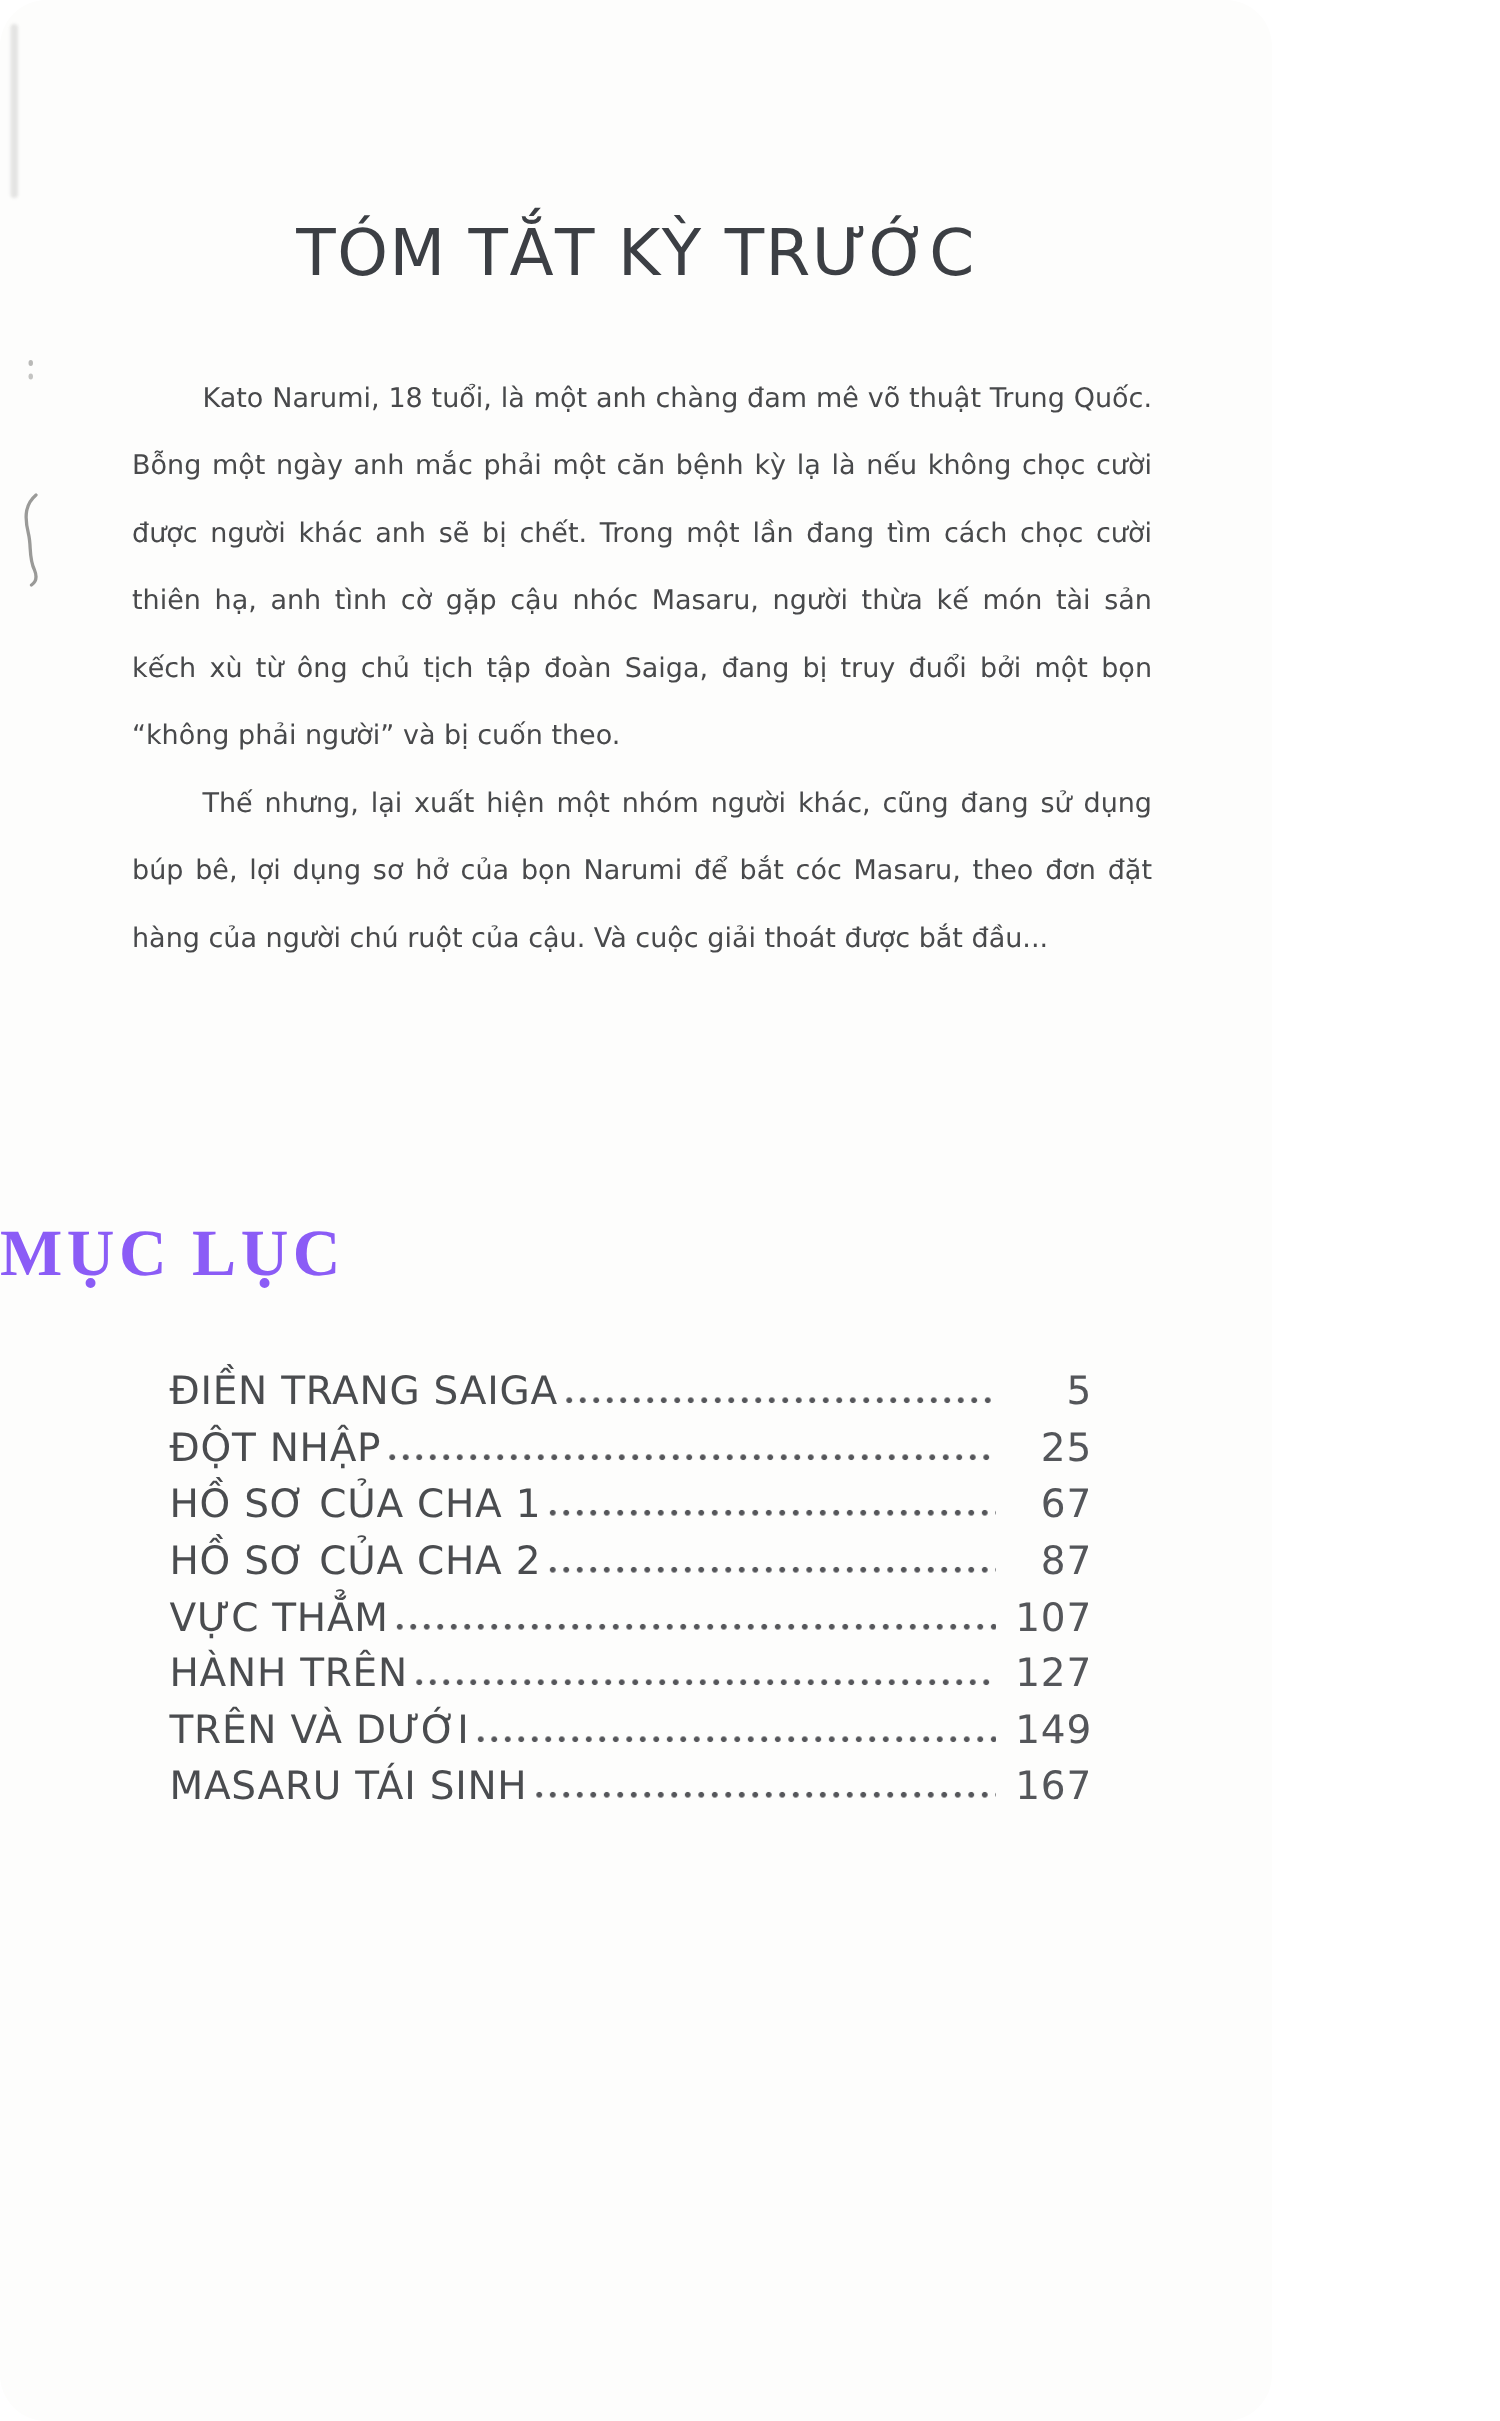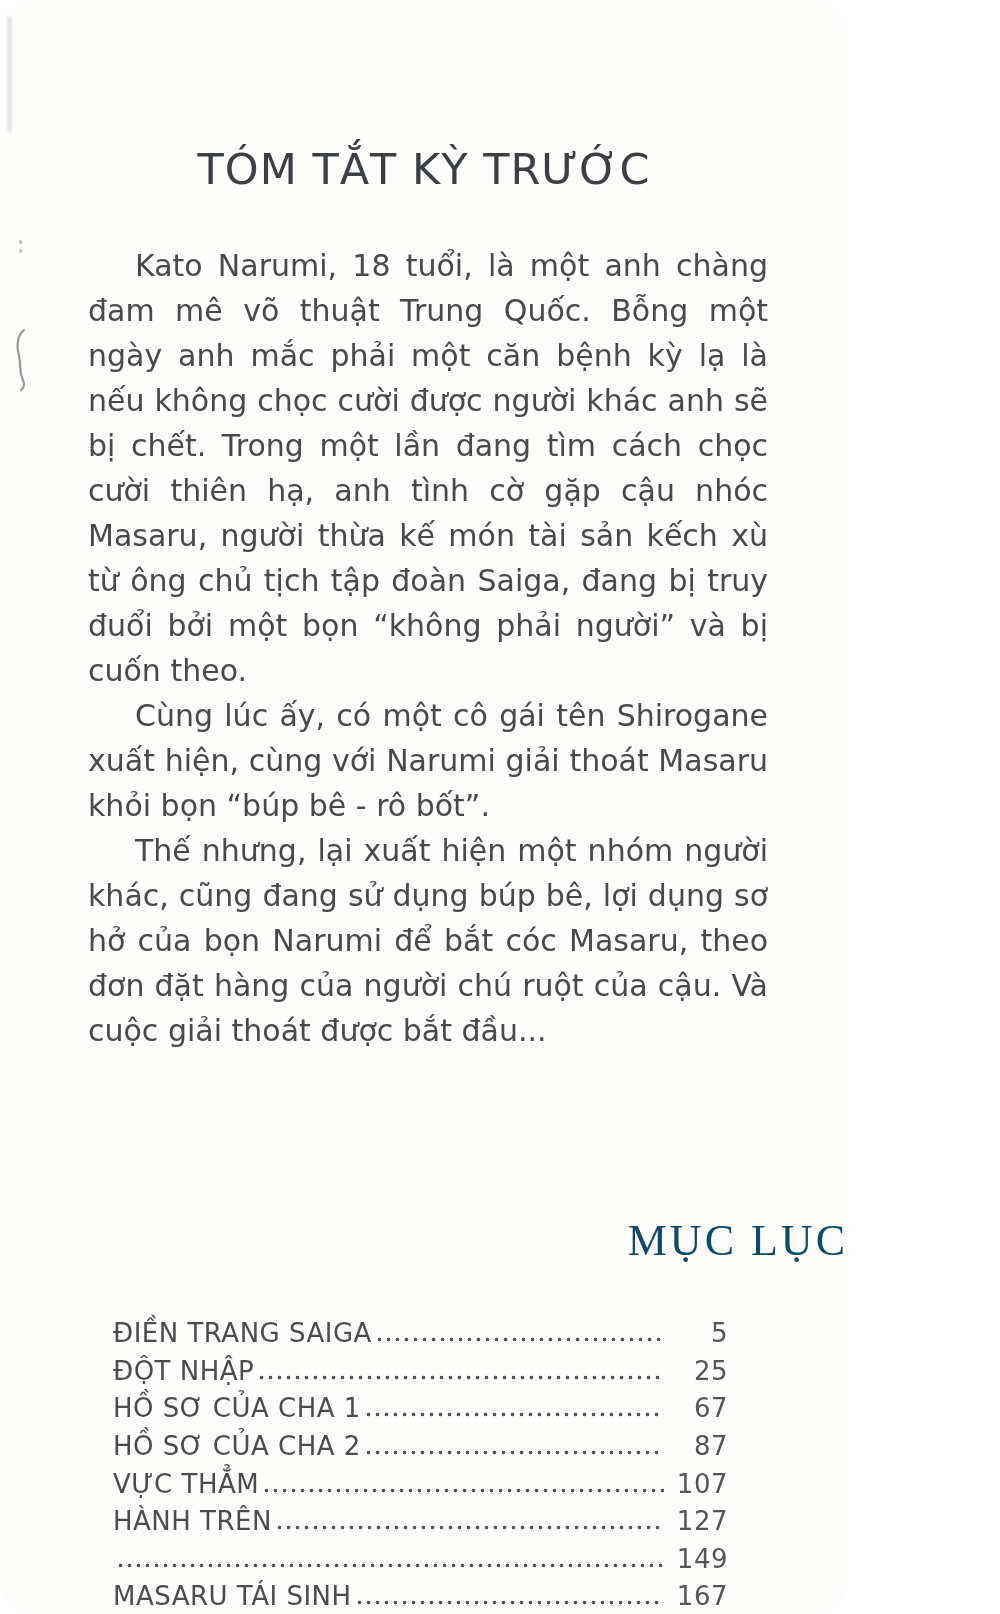--- a/index.html
+++ b/index.html
@@ -44,38 +44,38 @@
     text-align: center;
     font-size: 43px;
     font-weight: 500;
     letter-spacing: 1px;
     color: #3c3f44;
     line-height: 1.1;
   }
   .summary {
     margin: 50px 80px 0 88px;
     text-align: justify;
-    font-size: 30px;
+    font-size: 18px;
     line-height: 45px;
     color: #48494b;
   }
   .summary p {
     margin: 0;
     text-indent: 47px;
   }
 
   
   .toc-title {
     margin: 166px 0 0 0;
-    text-align: right;
+    text-align: left;
     font-family: "Liberation Serif", serif;
-    font-weight: 400;
+    font-weight: 700;
     font-size: 44px;
     letter-spacing: 3px;
-    color: #0c4a6e;
+    color: #8b5cf6;
     line-height: 1.0;
   }
   .toc {
     margin: 52px 120px 0 113px;
   }
   .toc-row {
     display: flex;
     align-items: baseline;
     line-height: 37.6px;
     font-size: 26px;
@@ -109,21 +109,20 @@
   <div class="artifact artifact-strip"></div>
   <div class="artifact artifact-colon"></div>
   <svg class="artifact artifact-brace" width="22" height="64" viewBox="0 0 22 64" fill="none">
     <path d="M14 2 C7 8 6 16 9 28 C11 36 9 44 13 52 C15 57 14 60 11 62" stroke="#9a9a98" stroke-width="2.2" stroke-linecap="round" fill="none"></path>
   </svg>
 
   <h1 class="recap-title">TÓM TẮT KỲ TRƯỚC</h1>
 
   <div class="summary">
       <p>Kato Narumi, 18 tuổi, là một anh chàng đam mê võ thuật Trung Quốc. Bỗng một ngày anh mắc phải một căn bệnh kỳ lạ là nếu không chọc cười được người khác anh sẽ bị chết. Trong một lần đang tìm cách chọc cười thiên hạ, anh tình cờ gặp cậu nhóc Masaru, người thừa kế món tài sản kếch xù từ ông chủ tịch tập đoàn Saiga, đang bị truy đuổi bởi một bọn “không phải người” và bị cuốn theo.</p>
-      <p>Cùng lúc ấy, có một cô gái tên Shirogane xuất hiện, cùng với Narumi giải thoát Masaru khỏi bọn “búp bê - rô bốt”.</p>
       <p>Thế nhưng, lại xuất hiện một nhóm người khác, cũng đang sử dụng búp bê, lợi dụng sơ hở của bọn Narumi để bắt cóc Masaru, theo đơn đặt hàng của người chú ruột của cậu. Và cuộc giải thoát được bắt đầu...</p>
     </div>
 
   <h2 class="toc-title">MỤC LỤC</h2>
 
   <div class="toc">
       <div class="toc-row">
     <span class="toc-label">ĐIỀN TRANG SAIGA</span>
     <span class="toc-dots"></span>
     <span class="toc-page">5</span>
@@ -147,20 +146,21 @@
     <span class="toc-label">VỰC THẲM</span>
     <span class="toc-dots"></span>
     <span class="toc-page">107</span>
   </div>
       <div class="toc-row">
     <span class="toc-label">HÀNH TRÊN</span>
     <span class="toc-dots"></span>
     <span class="toc-page">127</span>
   </div>
       <div class="toc-row">
+    <span class="toc-label">TRÊN VÀ DƯỚI</span>
     <span class="toc-dots"></span>
     <span class="toc-page">149</span>
   </div>
       <div class="toc-row">
     <span class="toc-label">MASARU TÁI SINH</span>
     <span class="toc-dots"></span>
     <span class="toc-page">167</span>
   </div>
     </div>
 

